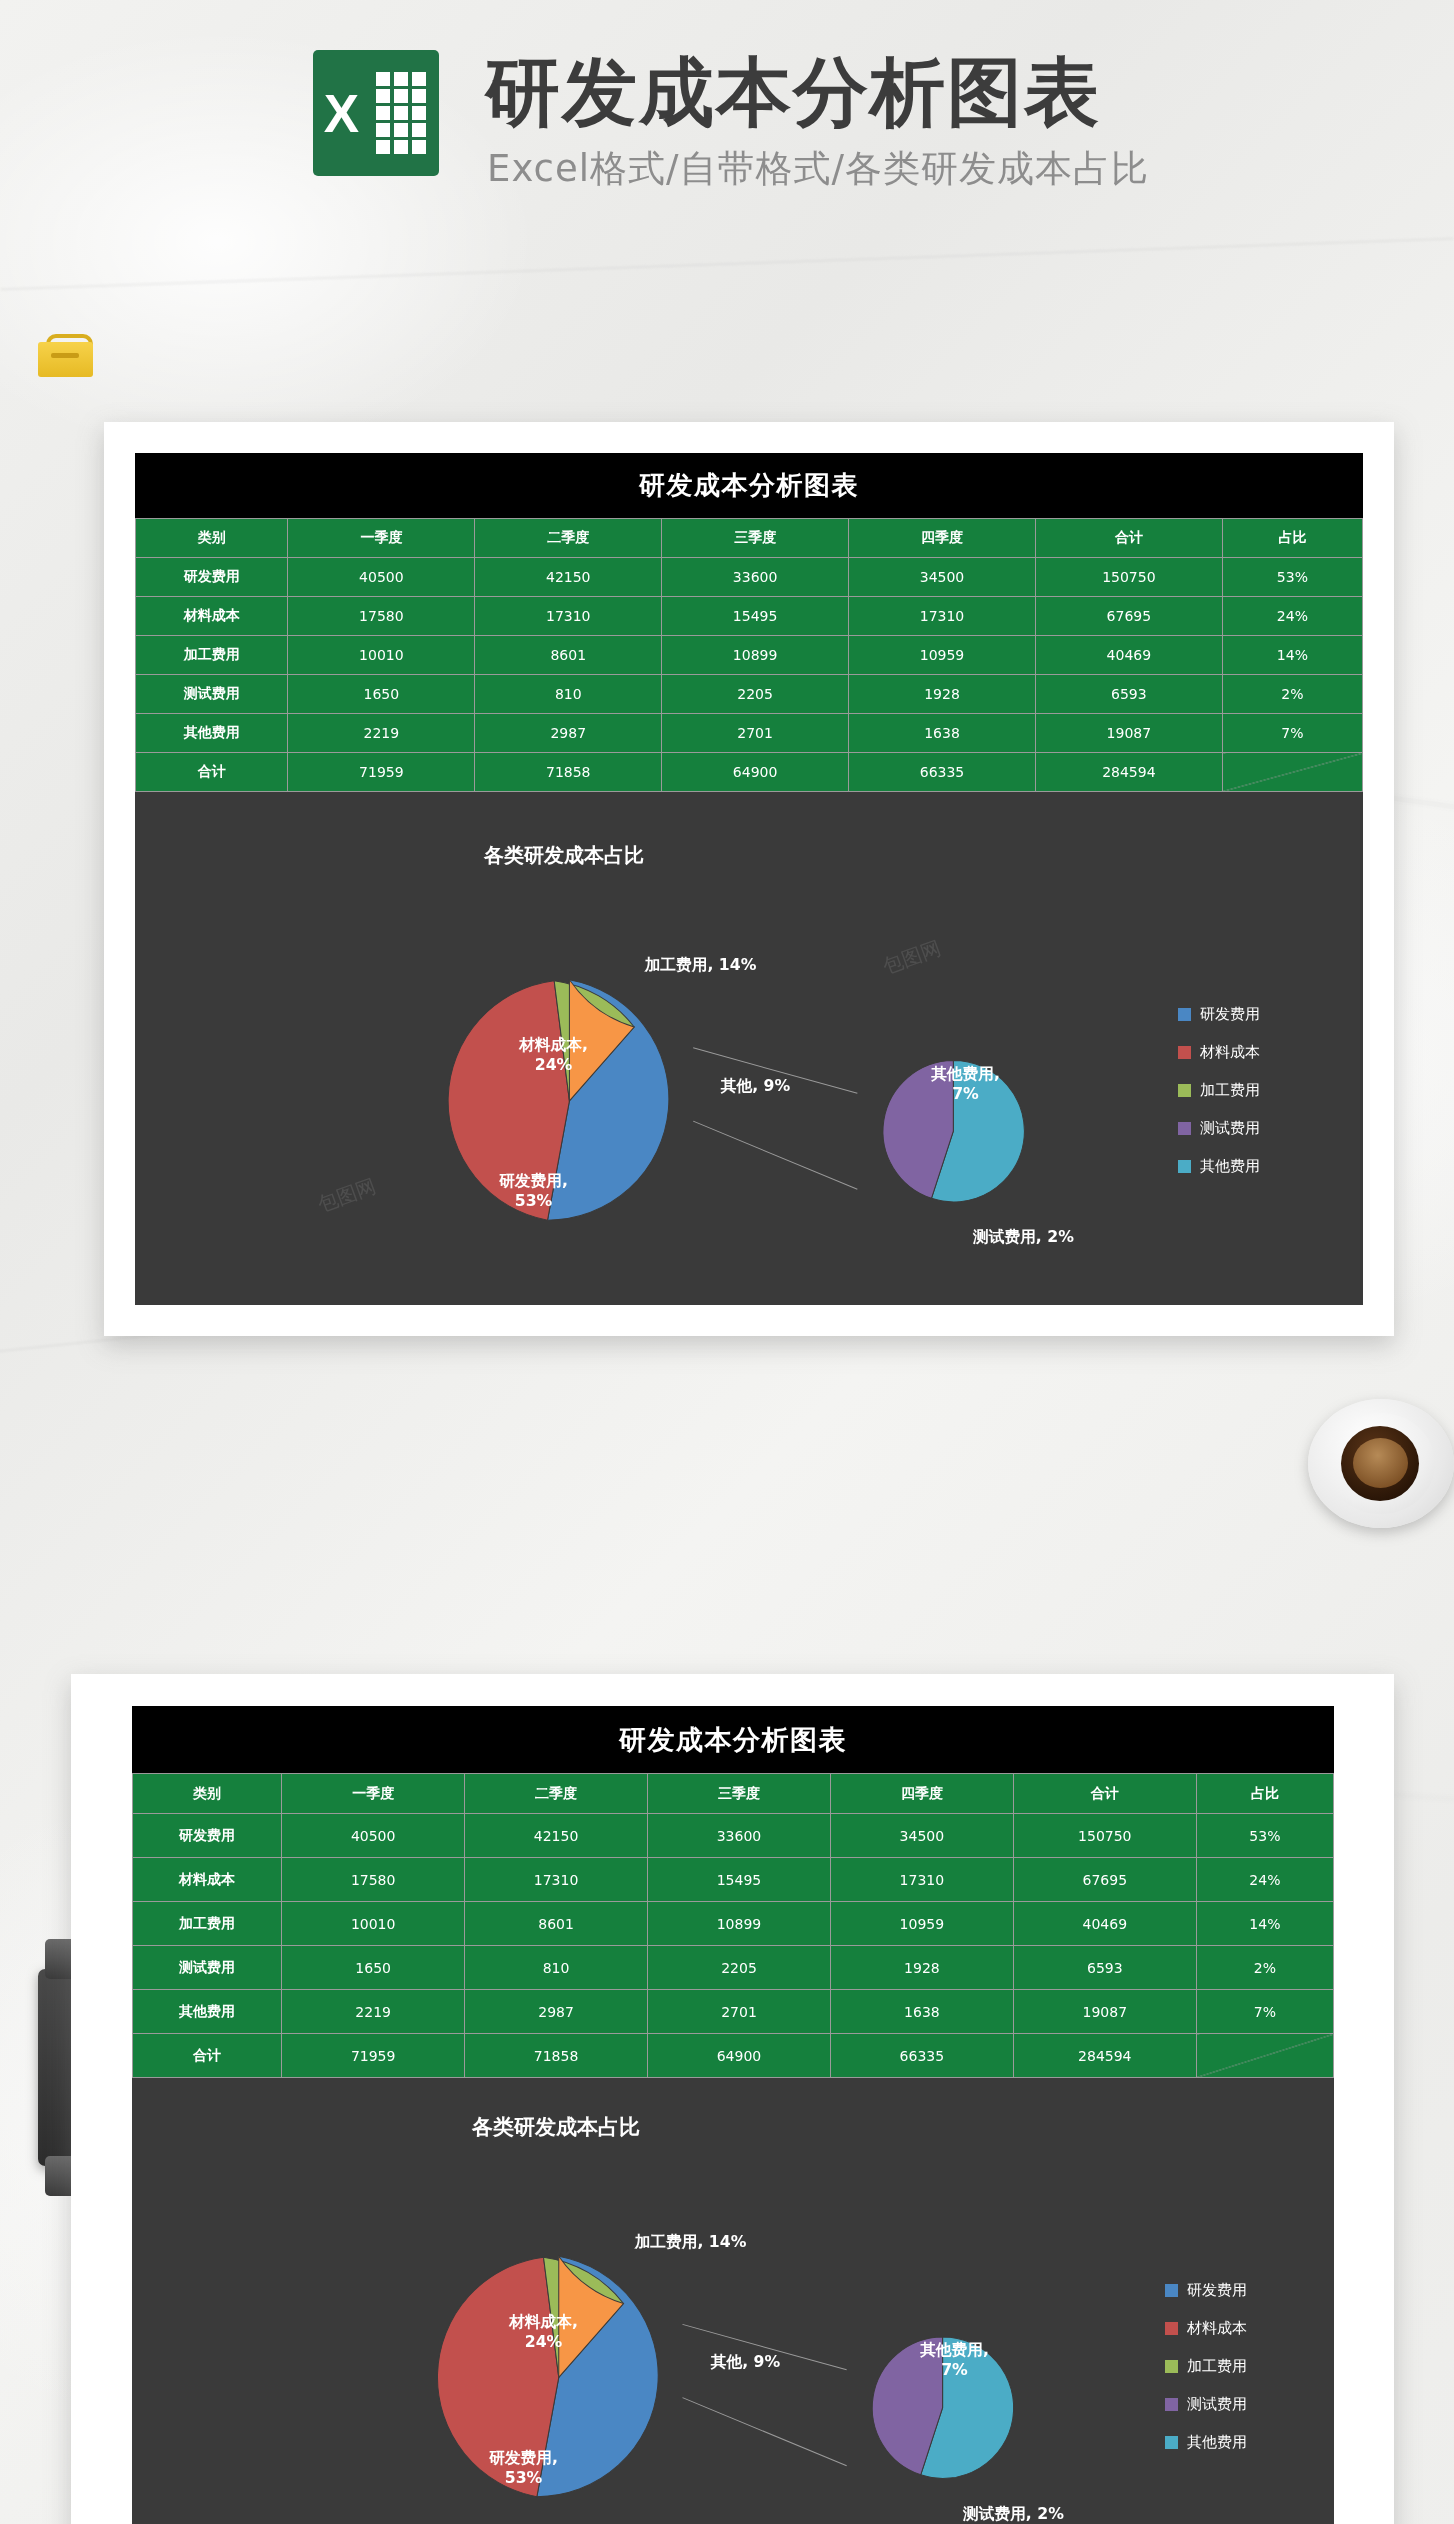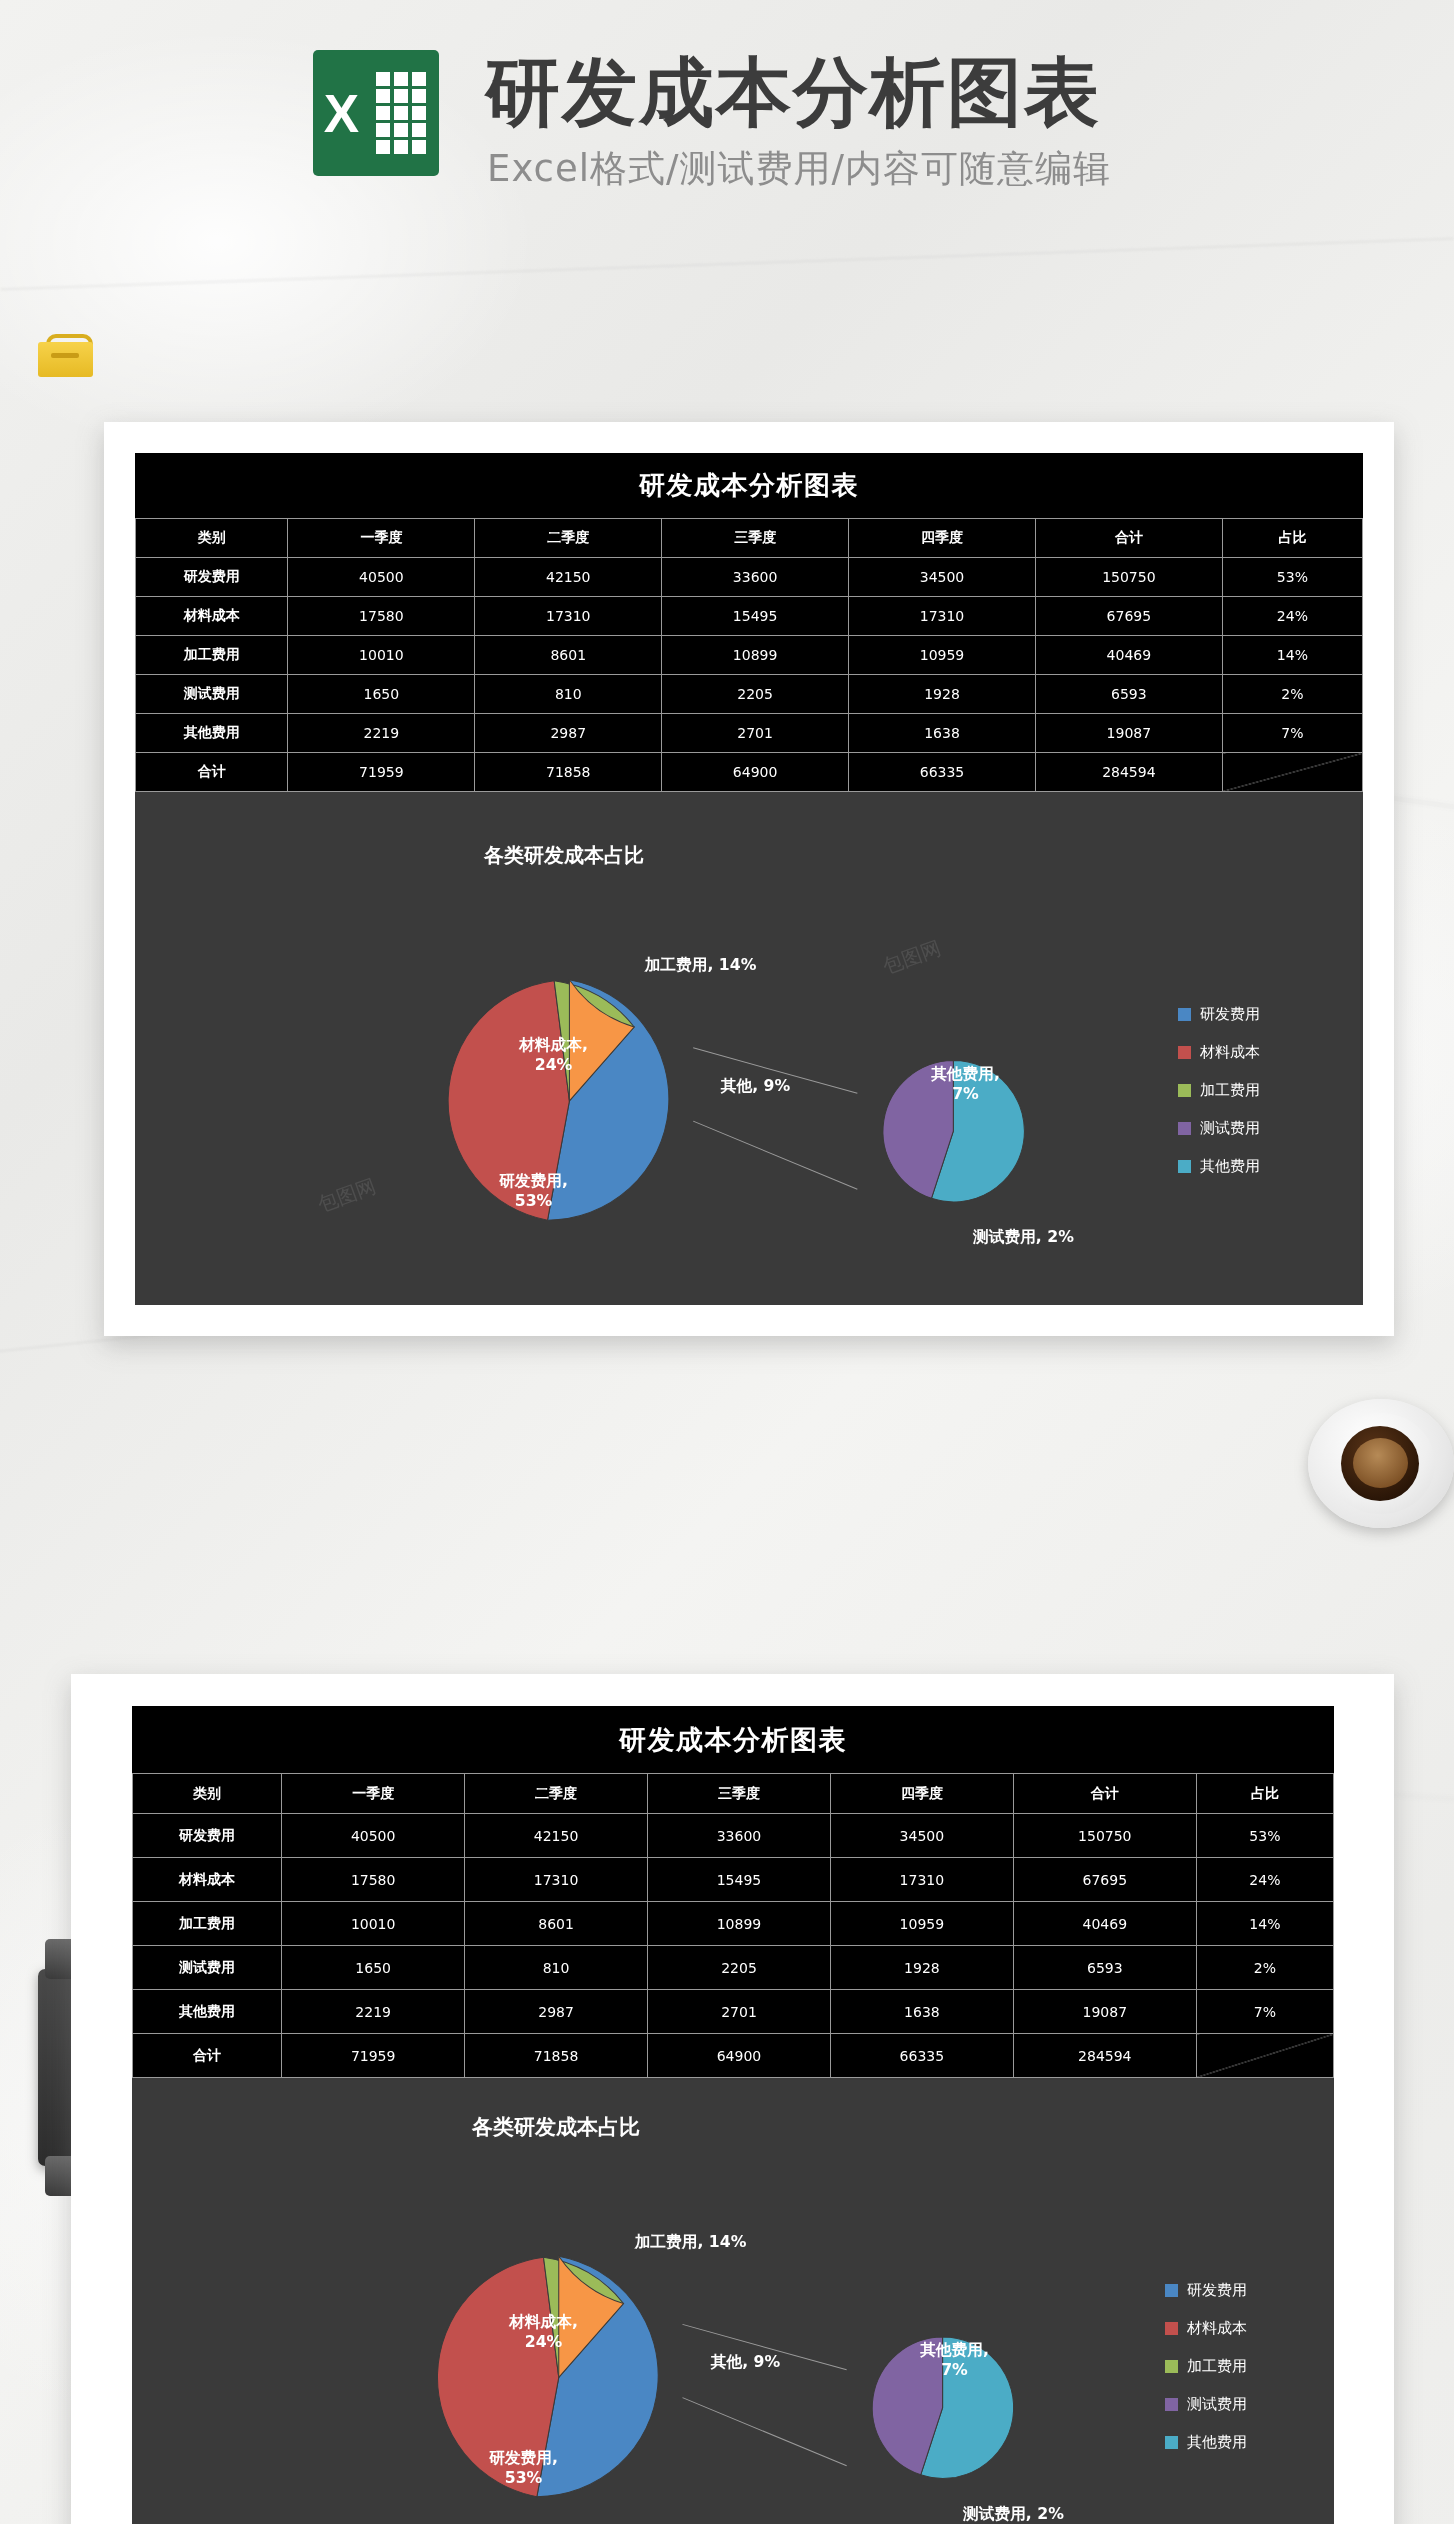--- a/index.html
+++ b/index.html
@@ -51,21 +51,21 @@
   .binder .body { position:absolute; left:5px; top:11px; width:55px; height:35px; background:linear-gradient(#f7d24a,#e6ba24); border-radius:3px; }
   .binder .arm  { position:absolute; left:13px; top:3px; width:39px; height:15px; border:4.5px solid #d9ae1f; border-bottom:none; border-radius:10px 10px 0 0; }
   .binder .slot { position:absolute; left:18px; top:22px; width:28px; height:5px; background:#c99c16; border-radius:2px; }
 
   
   .sheet { position:absolute; background:#ffffff; box-shadow:0 9px 24px rgba(120,120,120,0.35); }
   .sheet-inner { position:absolute; background:#3a3a3a; }
 
   .title-bar { background:#000000; color:#ffffff; display:flex; align-items:center; justify-content:center; font-weight:bold; }
 
-  table.cost { border-collapse:collapse; width:100%; background:#000000; table-layout:fixed; }
+  table.cost { border-collapse:collapse; width:100%; background:#15803d; table-layout:fixed; }
   table.cost th, table.cost td {
     border:0.5px solid #9a9a9a; color:#ffffff; text-align:center; font-weight:normal;
     font-family:"DejaVu Sans","Liberation Sans",sans-serif;
   }
   table.cost th { font-weight:bold; }
   table.cost td.cat { font-weight:bold; }
   td.diag {
     background:
       linear-gradient(to bottom right, transparent calc(50% - 0.5px), #9a9a9a 50%, transparent calc(50% + 0.5px));
   }
@@ -119,21 +119,21 @@
         <i></i>
         <i></i>
         <i></i>
         <i></i>
         <i></i>
         <i></i>
         <i></i>
     </span>
   </div>
   <div class="header-title">研发成本分析图表</div>
-  <div class="header-sub">Excel格式/测试费用/内容可随意编辑</div>
+  <div class="header-sub">Excel格式/自带格式/各类研发成本占比</div>
 </div>
 
 <div class="binder">
   <div class="arm"></div>
     <div class="body"></div>
     <div class="slot"></div>
 </div>
 
 <div class="sheet" style="left:104px; top:422px; width:1290px; height:914px;">
   <div class="sheet-inner" style="left:31px; top:31px; width:1228px; height:851px;">

